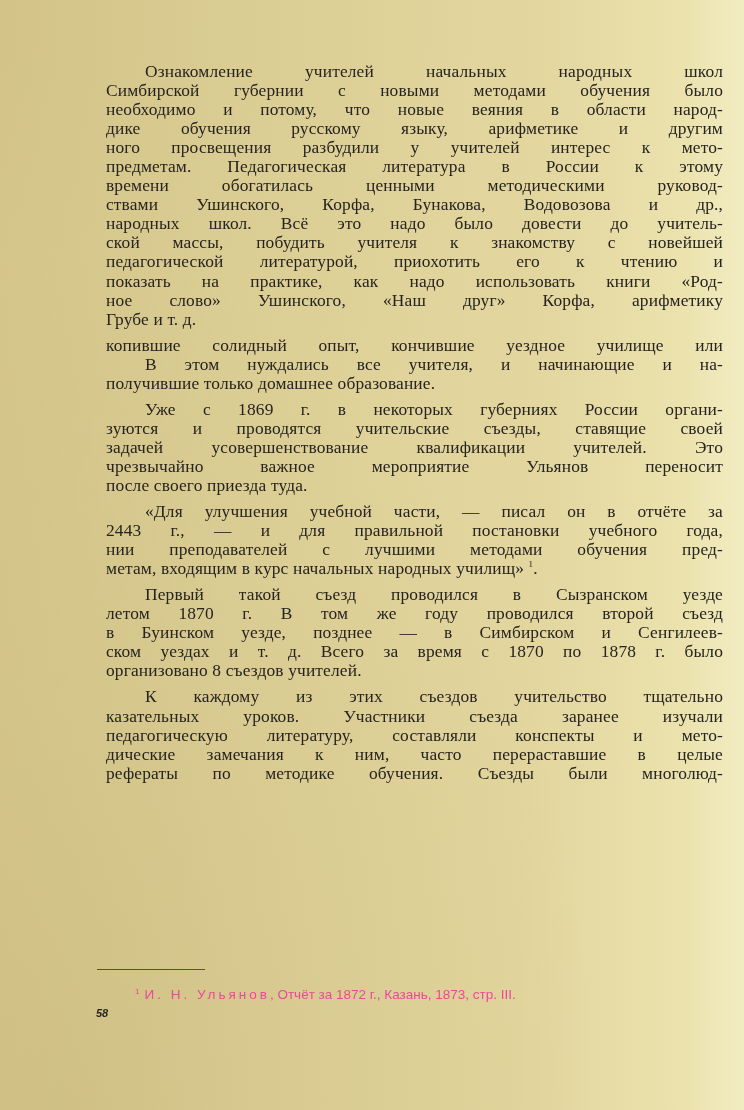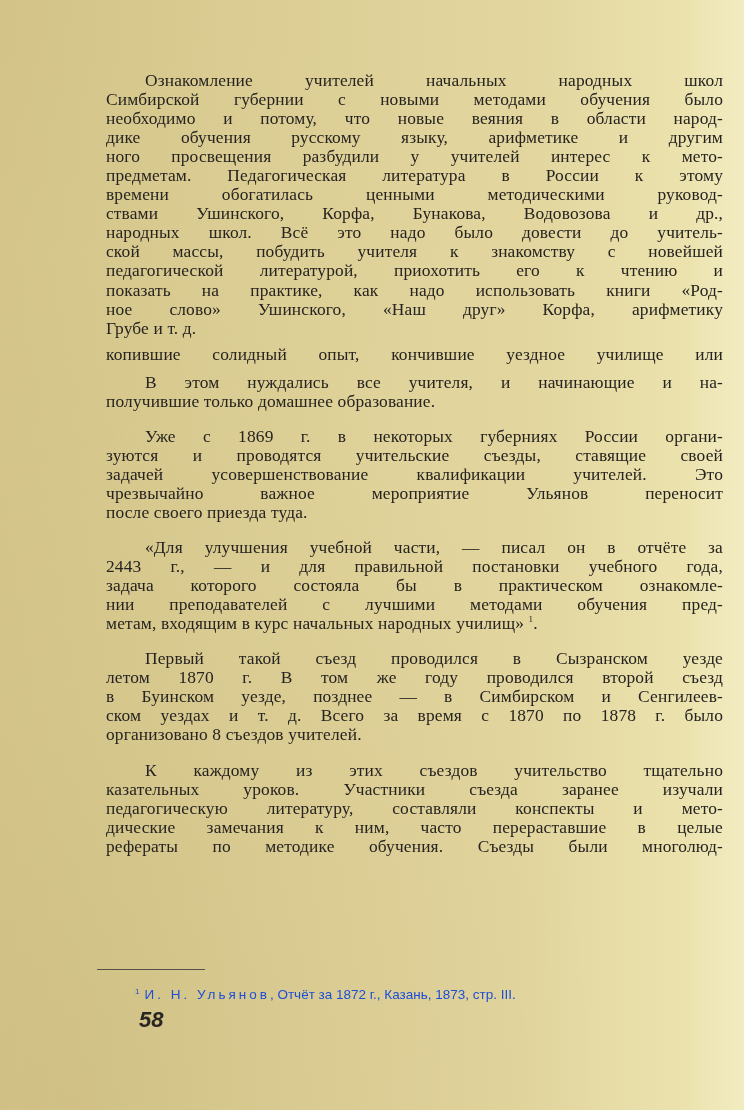--- a/index.html
+++ b/index.html
@@ -32,21 +32,20 @@
       height: 19.05px;
       line-height: 19.05px;
       font-size: 17.4px;
       white-space: nowrap;
       text-align: justify;
       text-align-last: justify;
       letter-spacing: 0.15px;
     }
     .line.indent {
       padding-left: 39px;
-      margin-top: 9px;
     }
     .line.last {
       text-align-last: left;
     }
     .para-gap {
       height: 7px;
     }
     sup.fn {
       font-size: 9px;
       vertical-align: 7px;
@@ -61,40 +60,39 @@
       border-top: 1px solid #55504a;
     }
     .footnote {
       position: absolute;
       left: 135px;
       top: 983px;
       font-family: "Liberation Sans", "DejaVu Sans", sans-serif;
       font-size: 13.5px;
       line-height: 18px;
       white-space: nowrap;
-      color: #1d4ed8;
+      color: #ec4899;
     }
     .footnote .fn-mark {
       font-size: 8px;
       vertical-align: 5px;
       margin-right: 5px;
     }
     .footnote .spaced {
       letter-spacing: 3px;
     }
     .page-number {
       position: absolute;
       left: 96px;
       top: 1007px;
       font-family: "Liberation Sans", "DejaVu Sans", sans-serif;
       font-style: italic;
       font-weight: bold;
-      font-size: 22px;
+      font-size: 11px;
       color: #2a2622;
-      margin-left: 43px;
     }
   </style>
 </head>
 <body>
 
 <div class="page-shade"></div>
 
 <div class="text-block">
 
   <div class="paragraph">
@@ -127,21 +125,20 @@
     <div class="line">зуются и проводятся учительские съезды, ставящие своей</div>
     <div class="line">задачей усовершенствование квалификации учителей. Это</div>
     <div class="line">чрезвычайно важное мероприятие Ульянов переносит</div>
     <div class="line last">после своего приезда туда.</div>
   </div>
   <div class="para-gap"></div>
 
   <div class="paragraph">
     <div class="line indent">«Для улучшения учебной части, — писал он в отчёте за</div>
     <div class="line">2443 г., — и для правильной постановки учебного года,</div>
-    <div class="line">задача которого состояла бы в практическом ознакомле-</div>
     <div class="line">нии преподавателей с лучшими методами обучения пред-</div>
     <div class="line last"><span>метам, входящим в курс начальных народных училищ»</span> <sup class="fn">1</sup>.</div>
   </div>
   <div class="para-gap"></div>
 
   <div class="paragraph">
     <div class="line indent">Первый такой съезд проводился в Сызранском уезде</div>
     <div class="line">летом 1870 г. В том же году проводился второй съезд</div>
     <div class="line">в Буинском уезде, позднее — в Симбирском и Сенгилеев-</div>
     <div class="line">ском уездах и т. д. Всего за время с 1870 по 1878 г. было</div>

